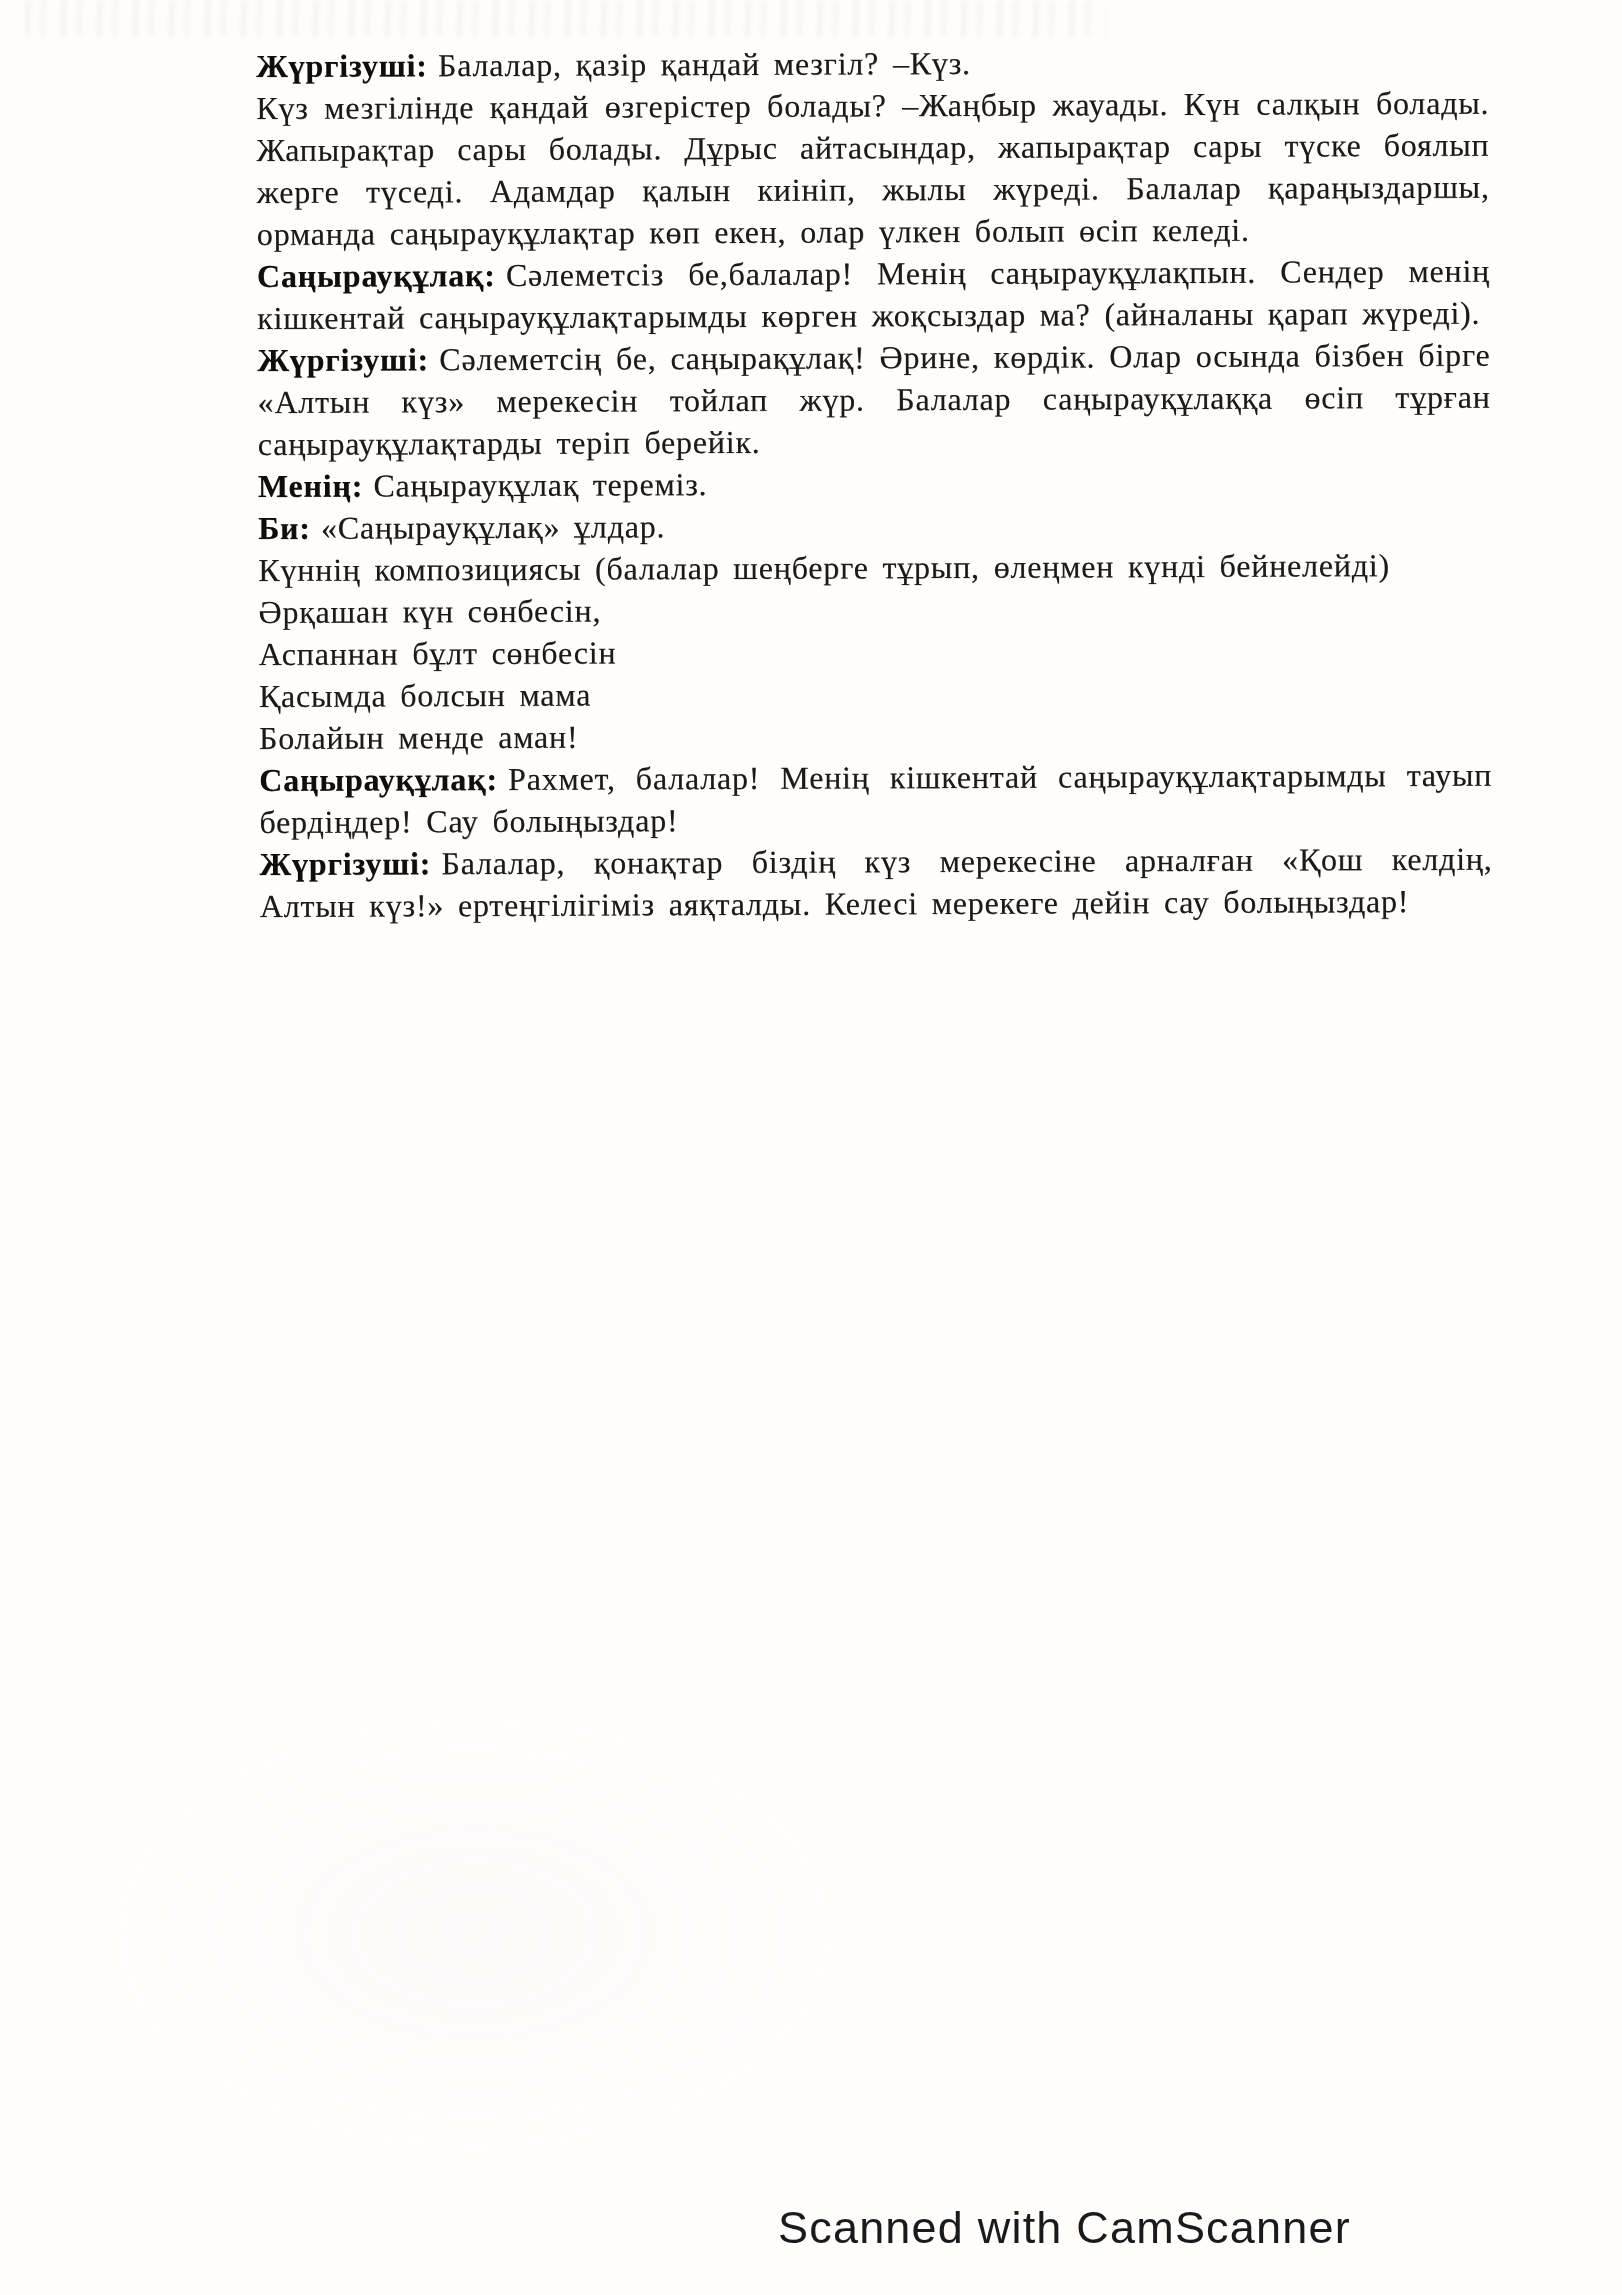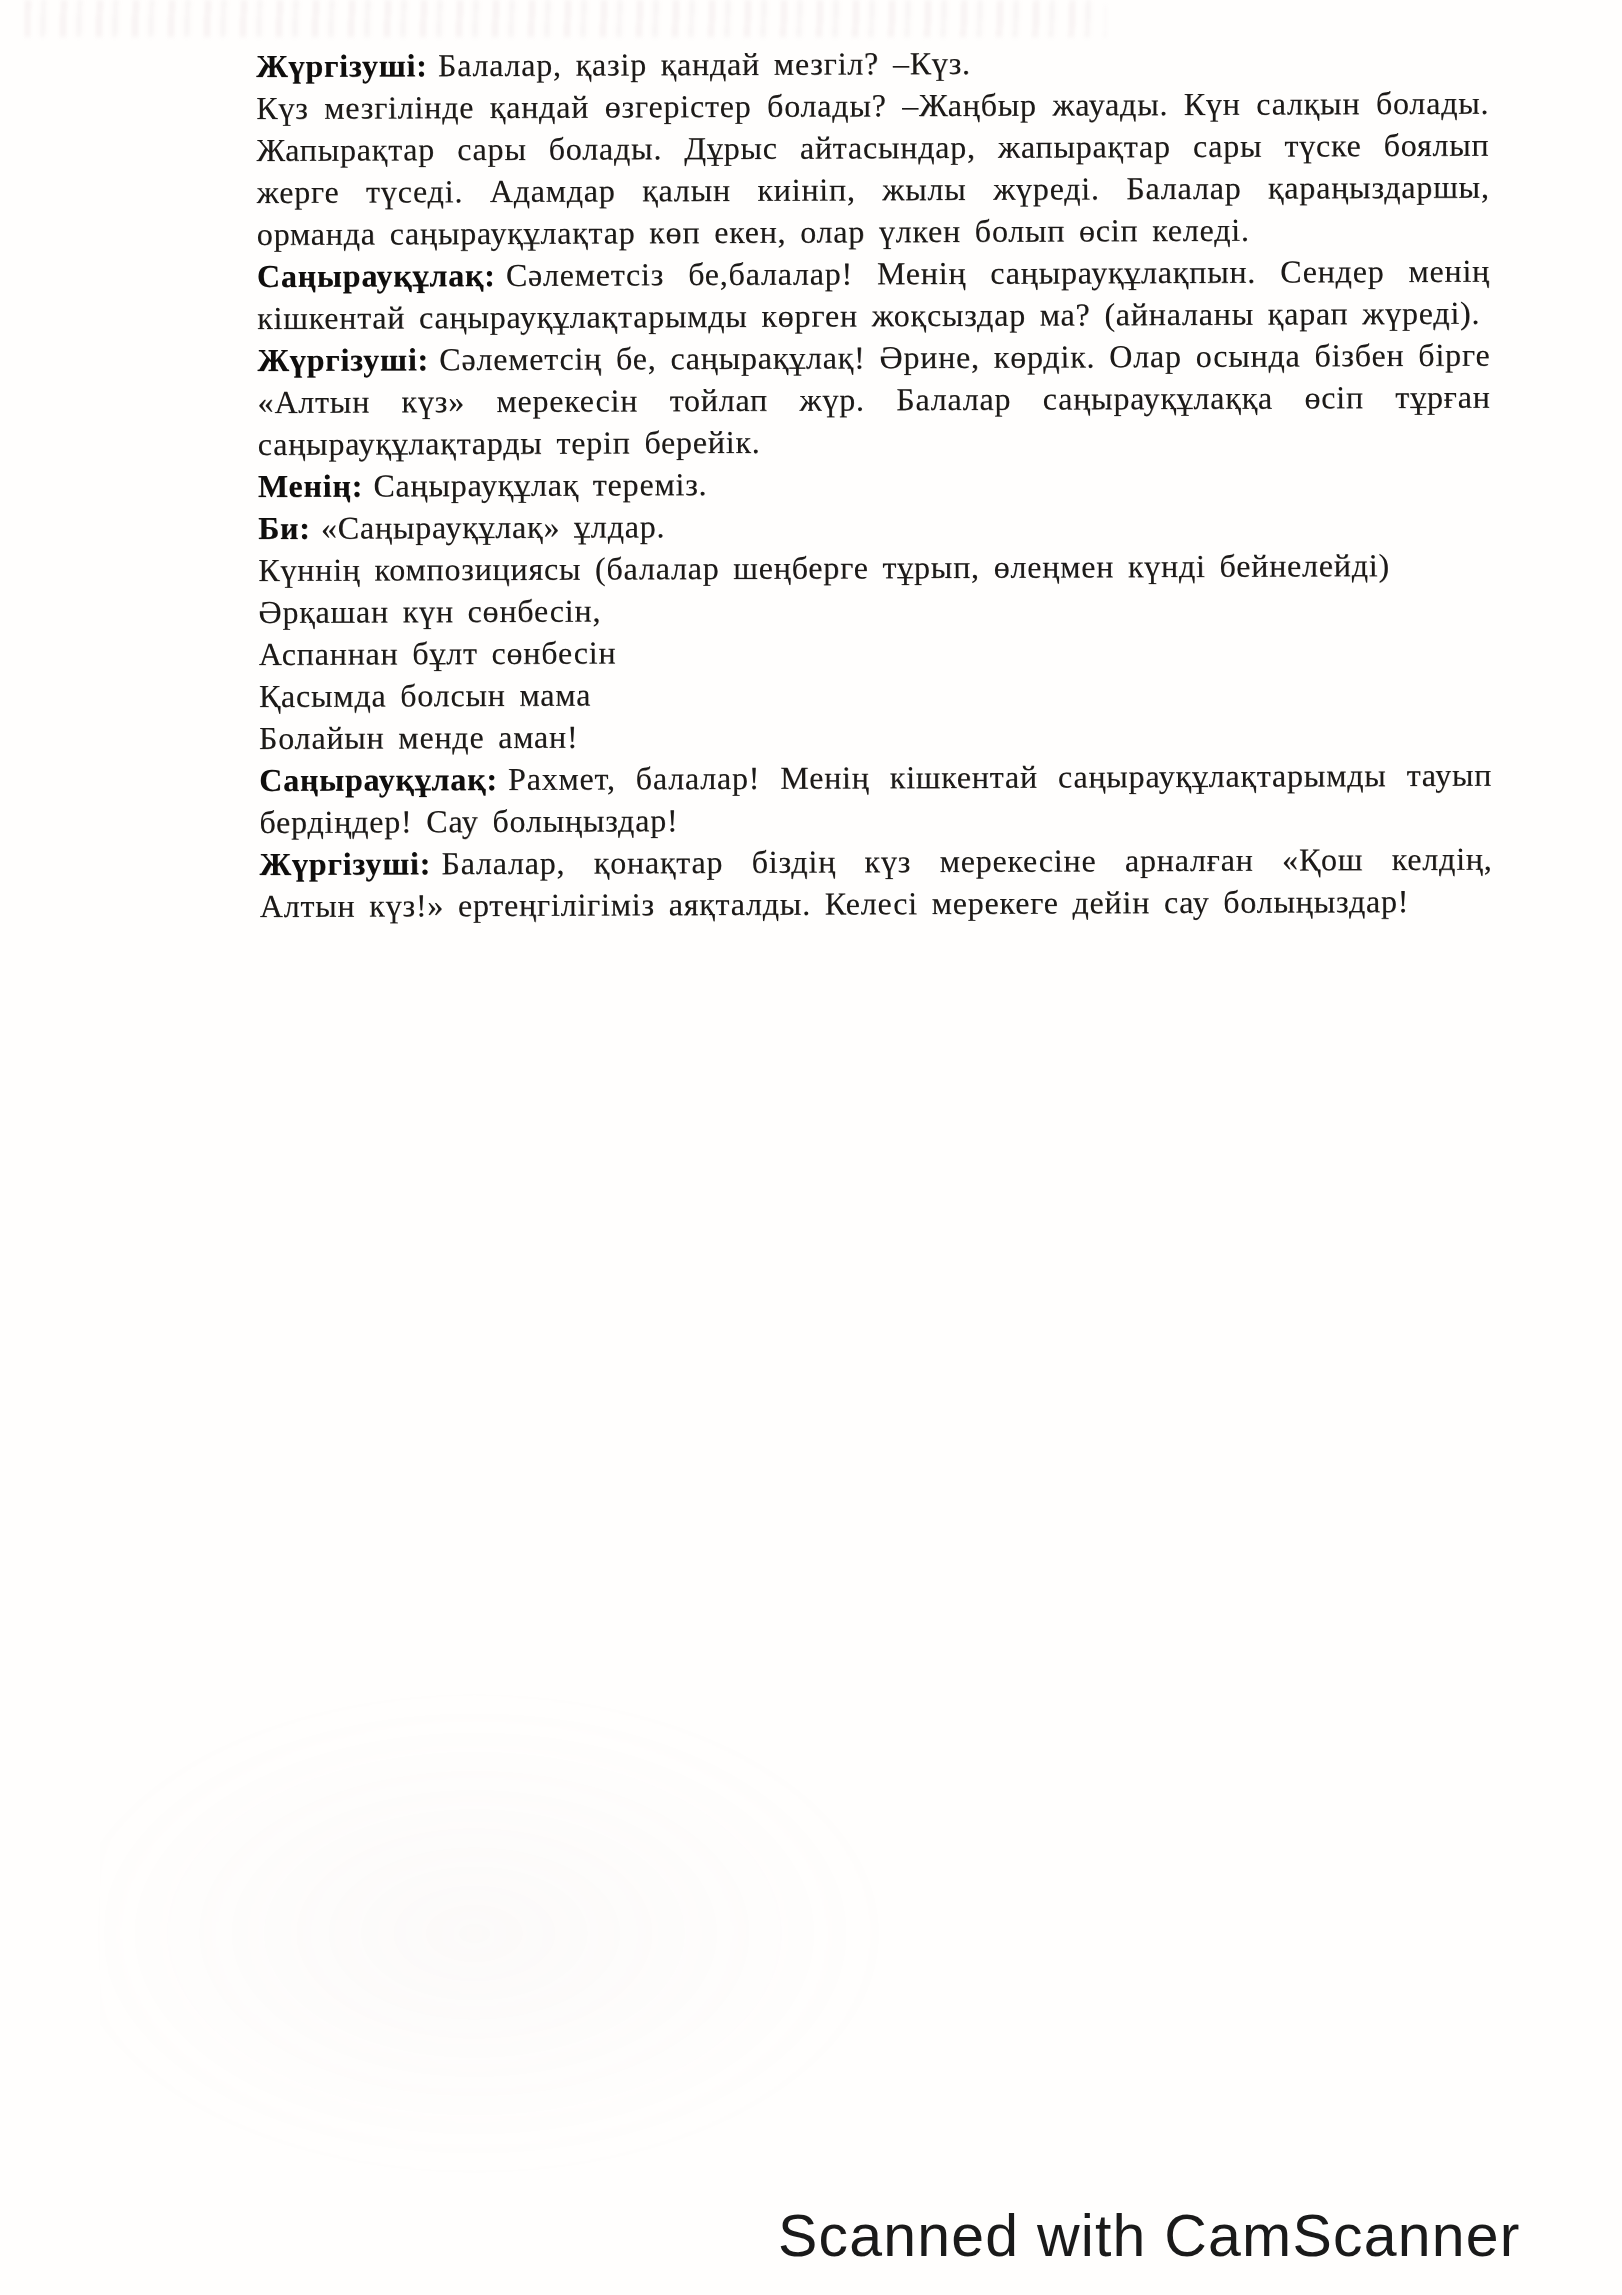--- a/index.html
+++ b/index.html
@@ -66,21 +66,21 @@
   .speaker {
     font-weight: 700;
     color: #0f0e0d;
   }
   .speaker:not(:empty) { margin-right: 0.32em; }
   .watermark {
     position: absolute;
     left: 778px;
     top: 2202px;
     font-family: "Liberation Sans", "DejaVu Sans", sans-serif;
-    font-size: 59px;
+    font-size: 45px;
     letter-spacing: 1.2px;
     color: var(--wm-color, #1a1a1a);
     white-space: nowrap;
     text-align: center;
   }
 </style>
 </head>
 <body>
 
 <div class="page">

